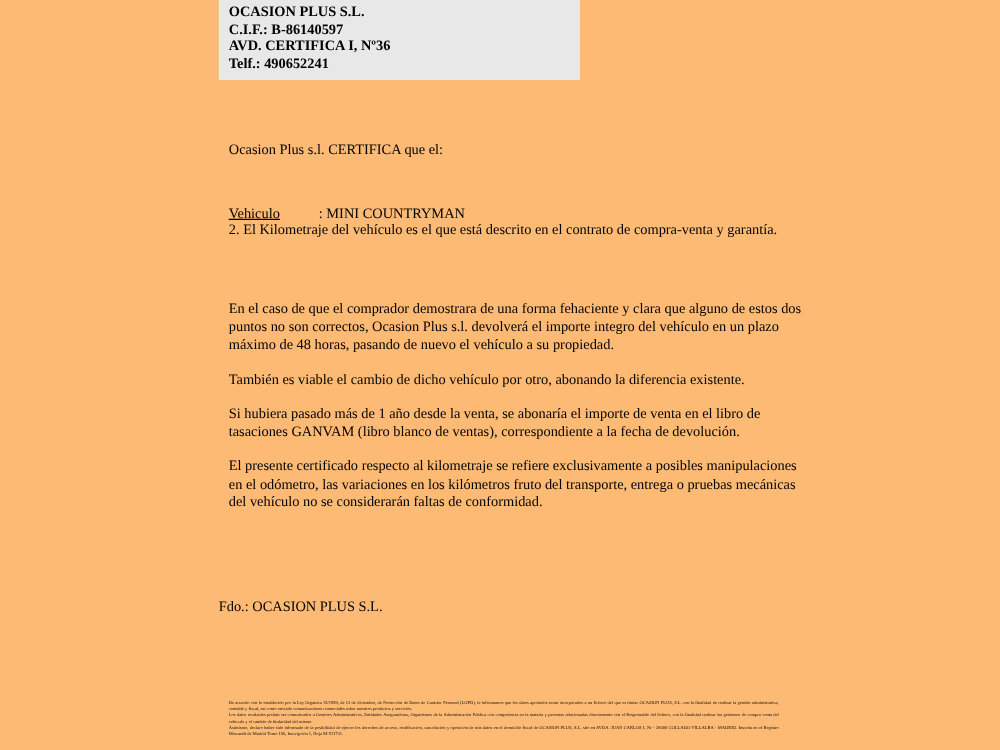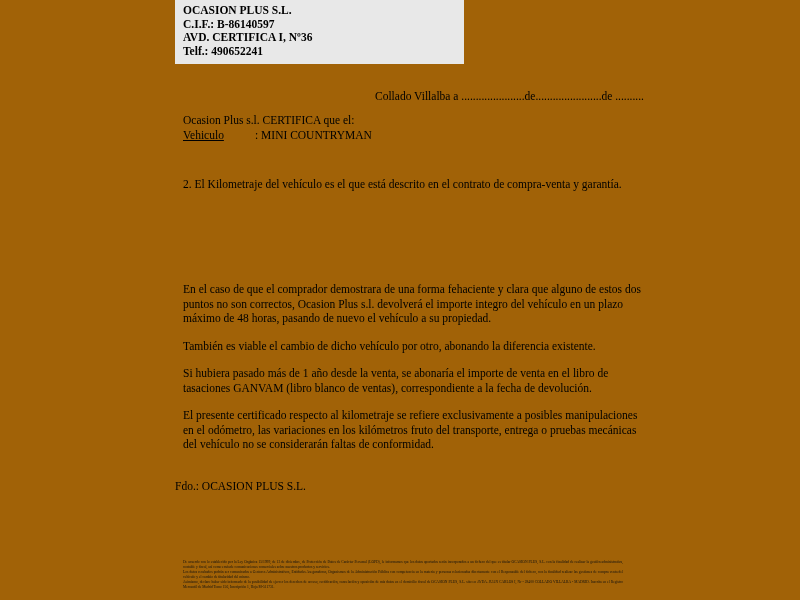--- a/index.html
+++ b/index.html
@@ -4,21 +4,21 @@
 <style>
   html, body {
     margin: 0;
     padding: 0;
     background: #ffffff;
   }
   .page {
     position: relative;
     width: 800px;
     height: 600px;
-    background: #a16207;
+    background: #fdba74;
     font-family: "Liberation Serif", serif;
     color: #000000;
     overflow: hidden;
   }
 
   
   .header-block {
     position: absolute;
     left: 175px;
     top: 0px;
@@ -47,20 +47,21 @@
     position: absolute;
     left: 183px;
     top: 113px;
     font-size: 11.5px;
     line-height: 15px;
   }
   .field-row {
     display: flex;
     font-size: 11.5px;
     line-height: 15px;
+    margin-top: 36px;
   }
   .field-label {
     text-decoration: underline;
     width: 72px;
     display: inline-block;
   }
 
   
   .points {
     position: absolute;
@@ -73,21 +74,20 @@
   .points .pt { margin-bottom: 13px; }
 
   
   .body-paras {
     position: absolute;
     left: 183px;
     top: 240px;
     width: 460px;
     font-size: 11.5px;
     line-height: 14.5px;
-    margin-top: 42px;
   }
   .body-paras p {
     margin: 0 0 13px 0;
   }
 
   
   .signature {
     position: absolute;
     left: 175px;
     top: 480px;
@@ -112,21 +112,20 @@
 
 <div class="page">
 
   <div class="header-block">
     <div class="line">OCASION PLUS S.L.</div>
     <div class="line">C.I.F.: B-86140597</div>
     <div class="line">AVD. CERTIFICA I, Nº36</div>
     <div class="line">Telf.: 490652241</div>
   </div>
 
-  <div class="date-line">Collado Villalba a ......................de.......................de ..........</div>
 
   <div class="certifica">
     <div>Ocasion Plus s.l. CERTIFICA que el:</div>
     <div class="field-row">
       <span class="field-label">Vehiculo</span>
       <span>: MINI COUNTRYMAN</span>
     </div>
   </div>
 
   <div class="points">

